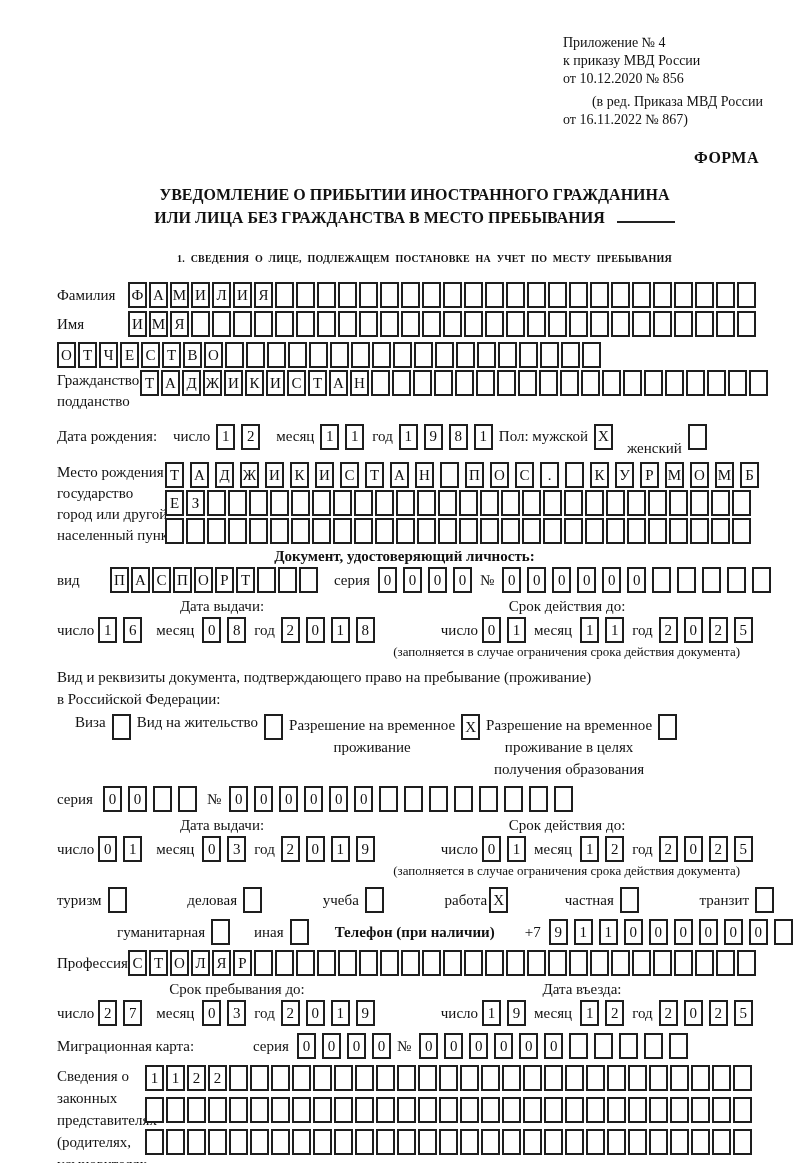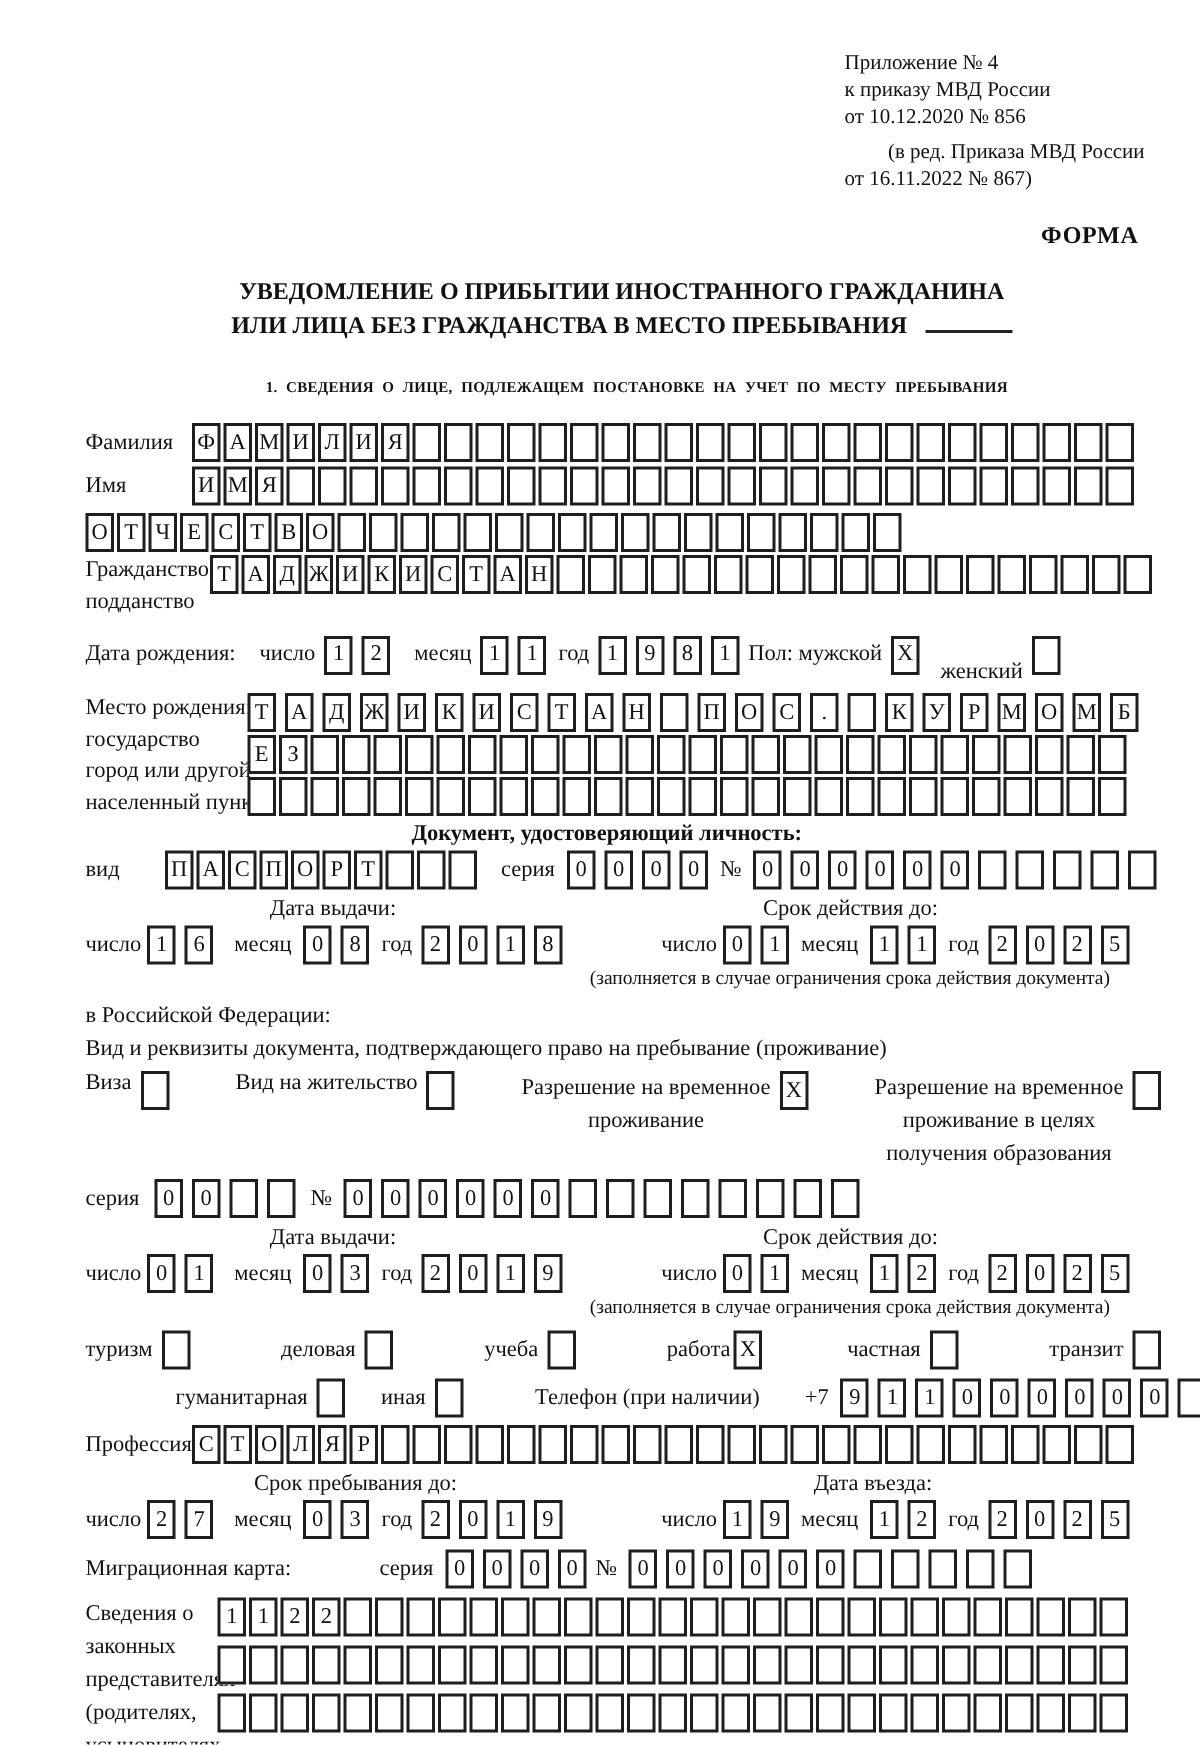--- a/index.html
+++ b/index.html
@@ -28,21 +28,21 @@
   .cell.chk{margin-left:6px;}
   .dl{margin:0 6px 0 10px;}
 
   .dhead-row{display:flex;margin-top:5px;}
   .dhead{font-size:15px;text-align:center;}
   .dates{display:flex;align-items:center;margin-top:2px;}
   .note{font-size:13px;text-align:right;margin:1px 52px 0 0;}
 
   .res-doc{font-size:15px;line-height:22px;margin-top:6px;}
 
-  .permit-row{display:flex;align-items:flex-start;margin-top:4px;justify-content:space-between;padding-right:12px;}
+  .permit-row{display:flex;align-items:flex-start;margin-top:4px;justify-content:flex-start;padding-right:12px;margin-left:18px;}
   .pitem{display:flex;align-items:flex-start;}
   .plines{text-align:center;font-size:15px;line-height:22px;}
 
   .purpose-row{display:flex;align-items:center;justify-content:space-between;margin-top:8px;padding-right:12px;}
   .pu{display:flex;align-items:center;}
 
   .reps{display:flex;align-items:flex-start;margin-top:6px;}
   .reps-lbl{width:88px;font-size:15px;line-height:22px;flex:0 0 auto;}
   .reps-cells .cells{margin-bottom:6px;}
 </style>
@@ -407,22 +407,22 @@
     <span class="cells sp">
         <span class="cell">2</span>
         <span class="cell">0</span>
         <span class="cell">2</span>
         <span class="cell">5</span>
       </span>
   </div>
   <div class="note">(заполняется в случае ограничения срока действия документа)</div>
 
   <div class="res-doc">
+    <div>Вид и реквизиты документа, подтверждающего право на пребывание (проживание)</div>
     <div>в Российской Федерации:</div>
-    <div>Вид и реквизиты документа, подтверждающего право на пребывание (проживание)</div>
   </div>
 
   <div class="permit-row">
     <div class="pitem">
       <span class="lbl">Виза</span>
       <span class="cell chk"></span>
     </div>
     <div class="pitem">
       <span class="lbl">Вид на жительство</span>
       <span class="cell chk"></span>
@@ -542,21 +542,21 @@
 
   <div class="frow" style="margin-top:6px;padding-left:60px;">
     <span class="pu">
       <span class="lbl">гуманитарная</span>
       <span class="cell chk"></span>
     </span>
     <span class="pu" style="margin-left:18px;">
       <span class="lbl">иная</span>
       <span class="cell chk"></span>
     </span>
-    <span class="lbl" style="margin-left:42px;">Телефон (при наличии)</span>
+    <span class="lbl" style="margin-left:20px;font-weight:bold;">Телефон (при наличии)</span>
     <span class="lbl" style="margin:0 8px 0 30px;">+7</span>
     <span class="cells sp">
         <span class="cell">9</span>
         <span class="cell">1</span>
         <span class="cell">1</span>
         <span class="cell">0</span>
         <span class="cell">0</span>
         <span class="cell">0</span>
         <span class="cell">0</span>
         <span class="cell">0</span>

